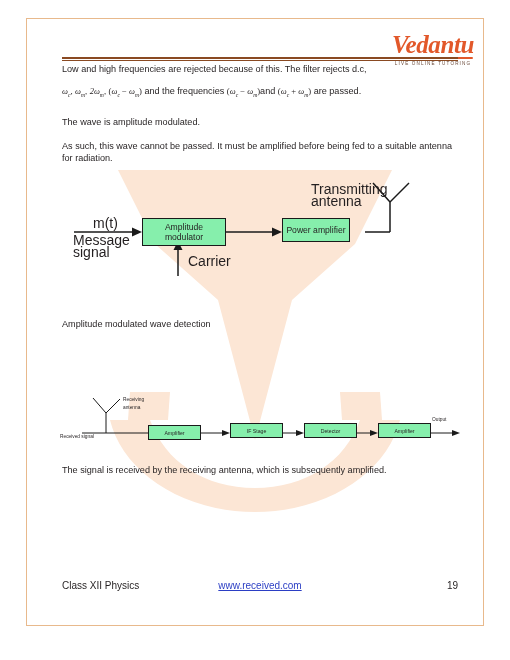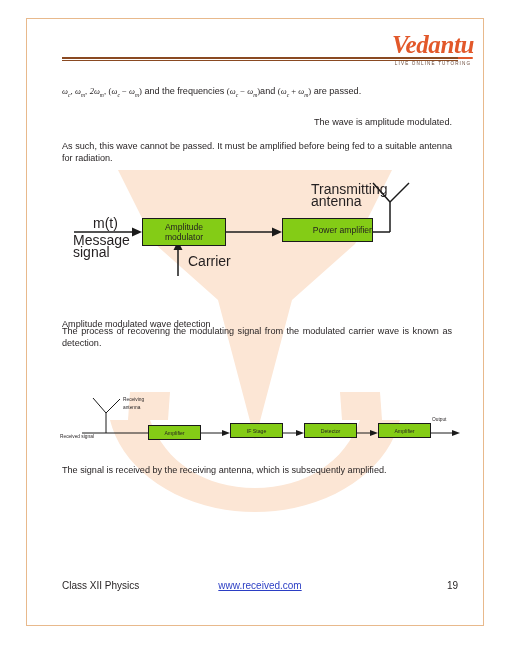--- a/index.html
+++ b/index.html
@@ -121,21 +121,21 @@
   }
   #diagram2 {
     position: absolute;
     left: 60px;
     top: 394px;
     width: 400px;
     height: 56px;
   }
   .dbox {
     position: absolute;
-    background: #84cc16;
+    background: #86efac;
     border: 1px solid #1a1a1a;
     box-sizing: border-box;
     display: flex;
     align-items: center;
     justify-content: center;
     text-align: center;
     color: #231f20;
   }
   .dbox.big { font-size: 8.6px; line-height: 10.5px; }
   .dbox.small { font-size: 5.2px; }
@@ -191,33 +191,34 @@
     <div id="logo-tag">LIVE  ONLINE  TUTORING</div>
   </div>
 
   <div id="hdr-rule">
     <div class="r1"></div>
     <div class="r2"></div>
   </div>
 
   <div id="content">
 
+    <div class="para" style="left:62px; top:63px; width:390px;">Low and high frequencies are rejected because of this. The filter rejects d.c,</div>
 
     <div class="mathline" style="left:62px; top:86px; width:392px;">
       <span class="mi">ω<sub>c</sub></span><span class="mop">,</span>
       <span class="mi">ω<sub>m</sub></span><span class="mop">,</span>
       <span class="mi">2ω<sub>m</sub></span><span class="mop">,</span>
       <span class="mop">(<span class="mi">ω<sub>c</sub></span> − <span class="mi">ω<sub>m</sub></span>)</span>
       <span>and the frequencies</span>
       <span class="mop">(<span class="mi">ω<sub>c</sub></span> − <span class="mi">ω<sub>m</sub></span>)</span><span>and</span>
       <span class="mop">(<span class="mi">ω<sub>c</sub></span> + <span class="mi">ω<sub>m</sub></span>)</span>
       <span>are passed.</span>
     </div>
 
-    <div class="para" style="left:62px; top:116px; width:390px;text-align:right;">The wave is amplitude modulated.</div>
+    <div class="para" style="left:62px; top:116px; width:390px;">The wave is amplitude modulated.</div>
 
     <div class="para just" style="left:62px; top:140px; width:390px;">As such, this wave cannot be passed. It must be amplified before being fed to a suitable antenna for radiation.</div>
 
     <div id="diagram1">
       <svg width="400" height="100" viewBox="0 0 400 100" style="position:absolute;left:0;top:0;">
         <g stroke="#1a1a1a" stroke-width="1.5" fill="none">
 
           <line x1="14" y1="52" x2="72" y2="52"></line>
 
           <line x1="165" y1="52" x2="212" y2="52"></line>
@@ -236,35 +237,34 @@
           <polygon points="212,47.5 222,52 212,56.5"></polygon>
           <polygon points="113.5,70 118,61 122.5,70"></polygon>
         </g>
       </svg>
 
       <div class="dbox big" style="left:82px; top:38px; width:84px; height:28px; flex-direction:column;">
         <span>Amplitude</span>
         <span>modulator</span>
       </div>
 
-      <div class="dbox big" style="left:222px; top:38px; width:91px; height:24px;justify-content:flex-end;">
+      <div class="dbox big" style="left:222px; top:38px; width:68px; height:24px;">
         <span>Power amplifier</span>
       </div>
 
       <div class="dlabel big" style="left:33px; top:38px;">m(t)</div>
       <div class="dlabel big" style="left:13px; top:55px;">Message</div>
       <div class="dlabel big" style="left:13px; top:67px;">signal</div>
       <div class="dlabel big" style="left:128px; top:76px;">Carrier</div>
       <div class="dlabel big" style="left:251px; top:4px;">Transmitting</div>
       <div class="dlabel big" style="left:251px; top:16px;">antenna</div>
     </div>
 
     <div class="para" style="left:62px; top:300px; width:390px;margin-top:18px;">Amplitude modulated wave detection</div>
 
-    <div class="para just" style="left:62px; top:325px; width:390px;">The process of recovering the modulating signal from the modulated carrier wave is known as detection.</div>
 
 
     <div id="diagram2">
       <svg width="400" height="56" viewBox="0 0 400 56" style="position:absolute;left:0;top:0;">
         <g stroke="#1a1a1a" stroke-width="1" fill="none">
 
           <line x1="46" y1="19" x2="46" y2="39"></line>
           <line x1="46" y1="19" x2="33" y2="4"></line>
           <line x1="46" y1="19" x2="60" y2="5"></line>
 

